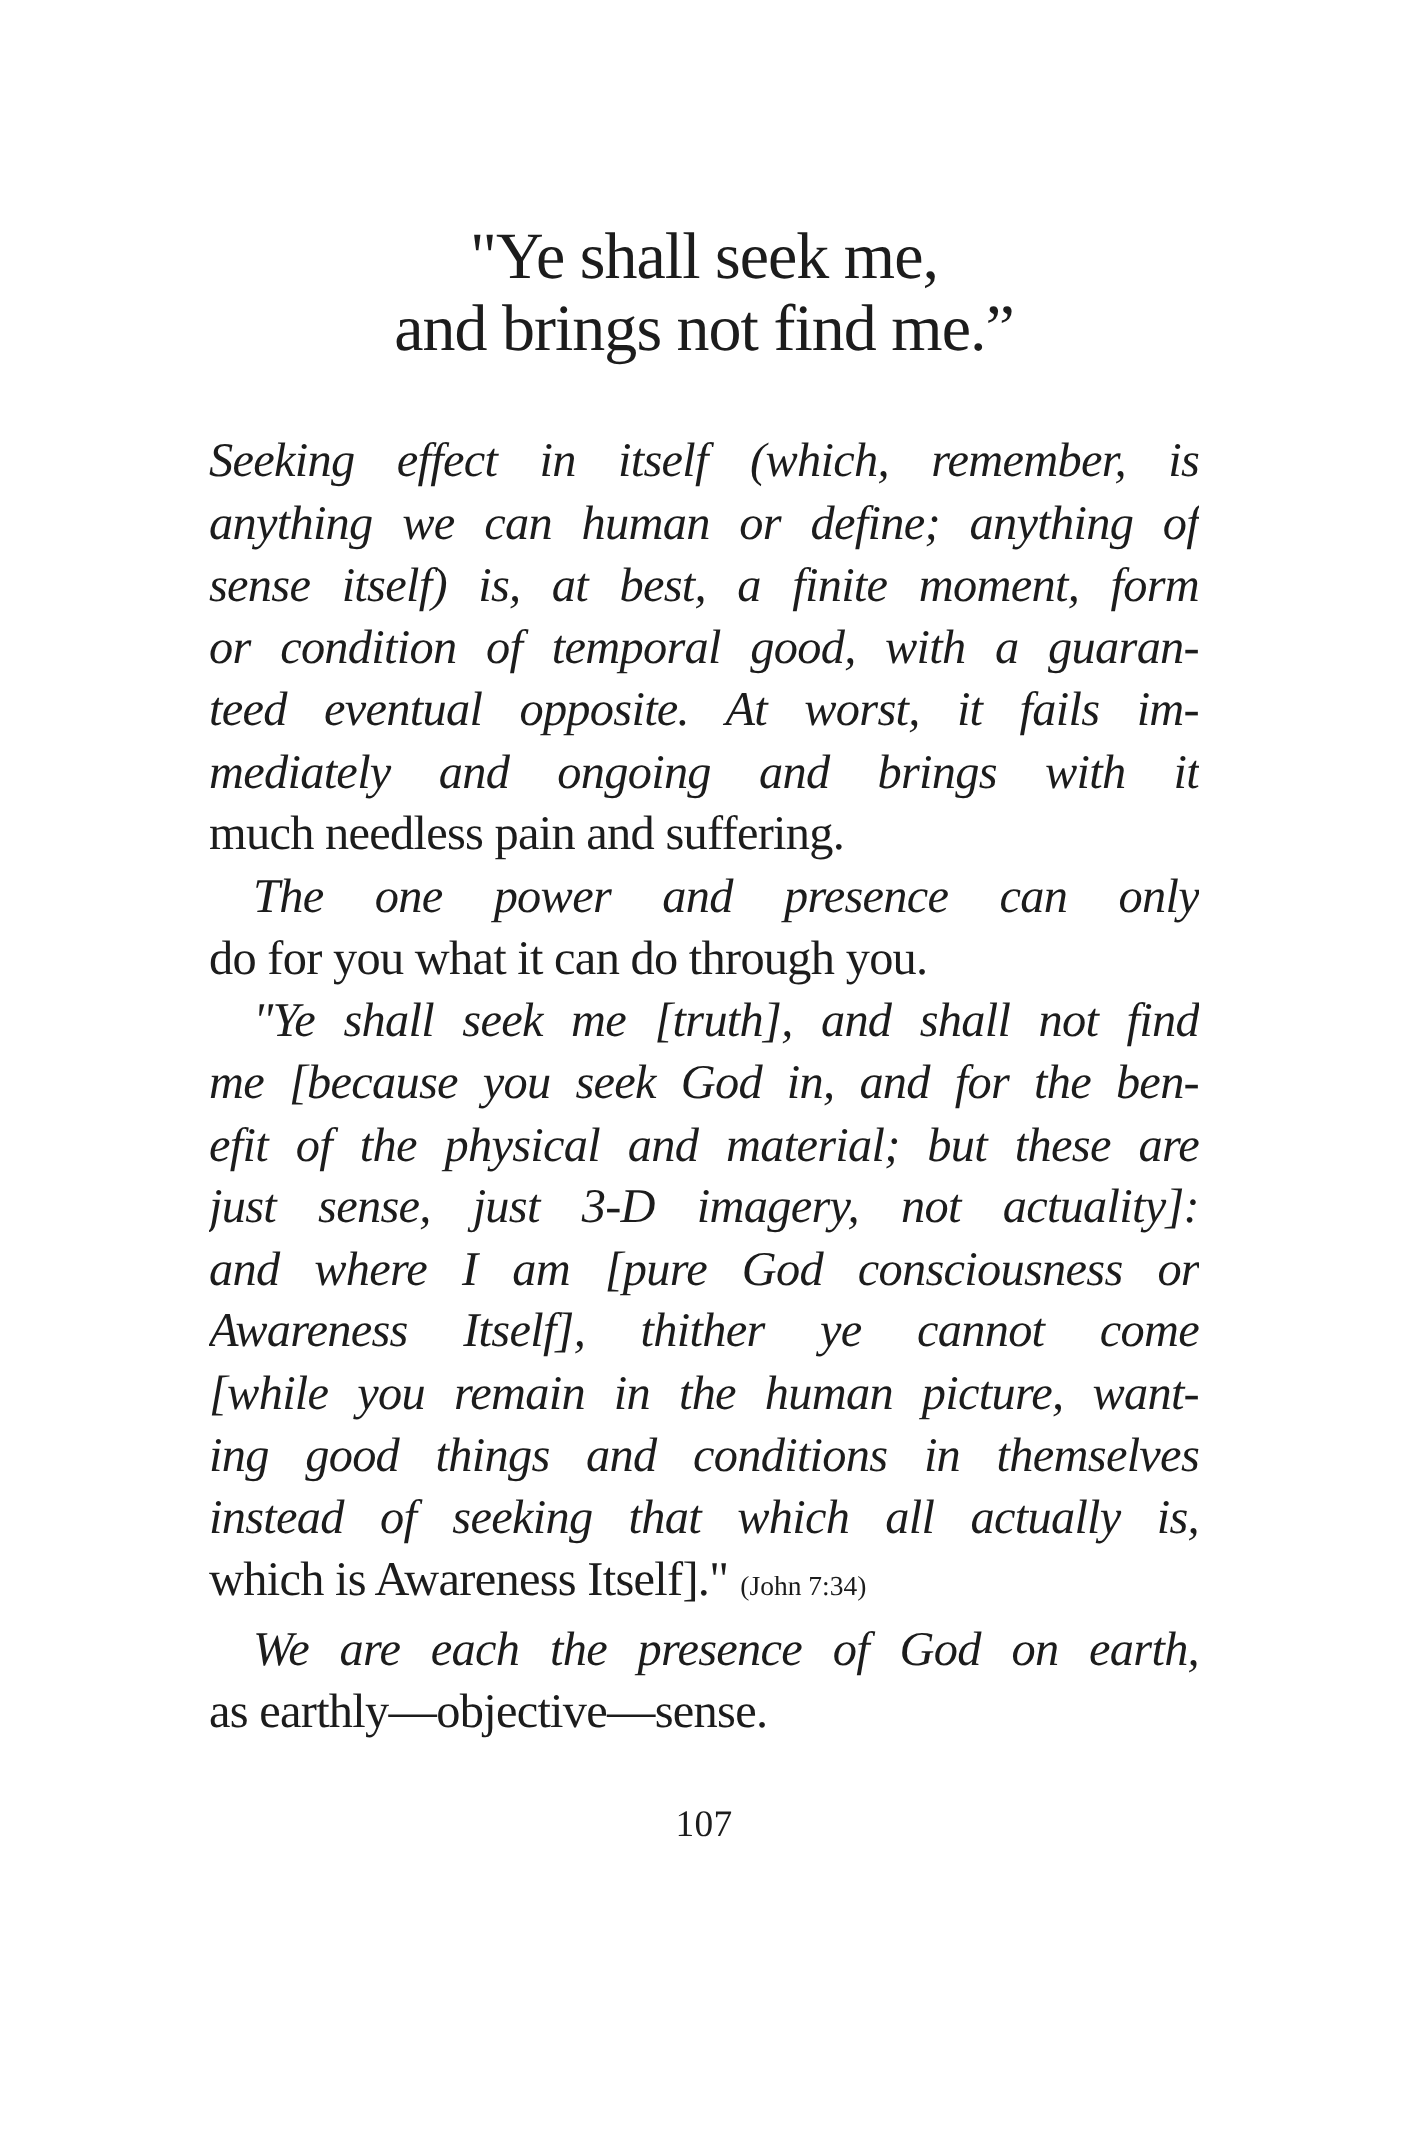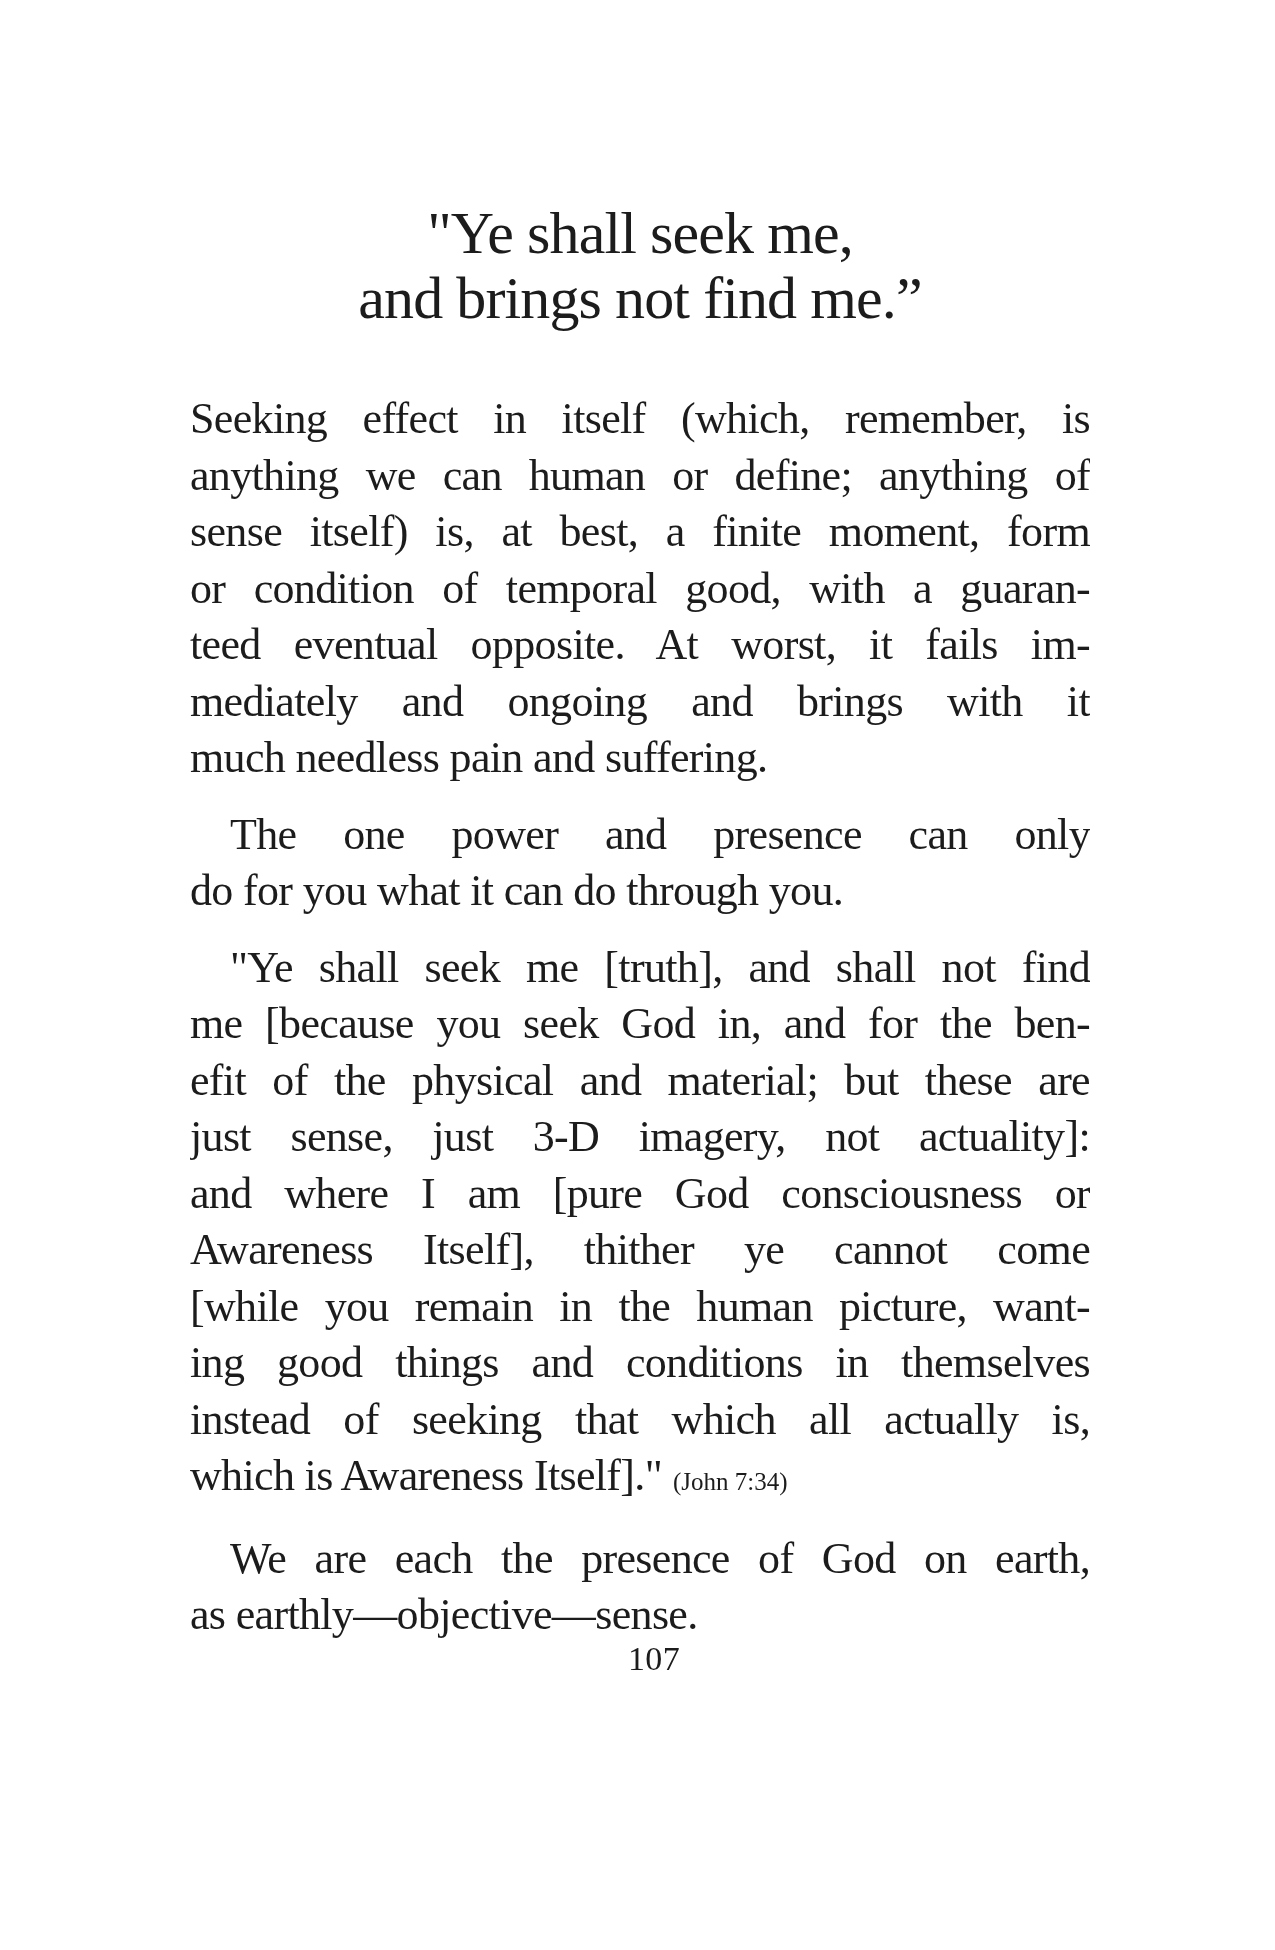--- a/index.html
+++ b/index.html
@@ -32,33 +32,33 @@
     letter-spacing: -0.015em;
   }
   .line {
     width: 100%;
     overflow: hidden;
     white-space: normal;
   }
   .line.j {
     text-align: justify;
     text-align-last: justify;
+    font-style: italic;
   }
   .line.ind {
     text-indent: 40px;
-    margin-top: 20px;
   }
   .small-ref {
     font-size: 25px;
     letter-spacing: 0;
     margin-left: 11px;
   }
   .page-number {
     position: absolute;
-    left: 204px;
+    left: 190px;
     top: 1640px;
     width: 900px;
     text-align: center;
     font-size: 34px;
     letter-spacing: 0.01em;
   }
 </style>
 </head>
 <body>
 

